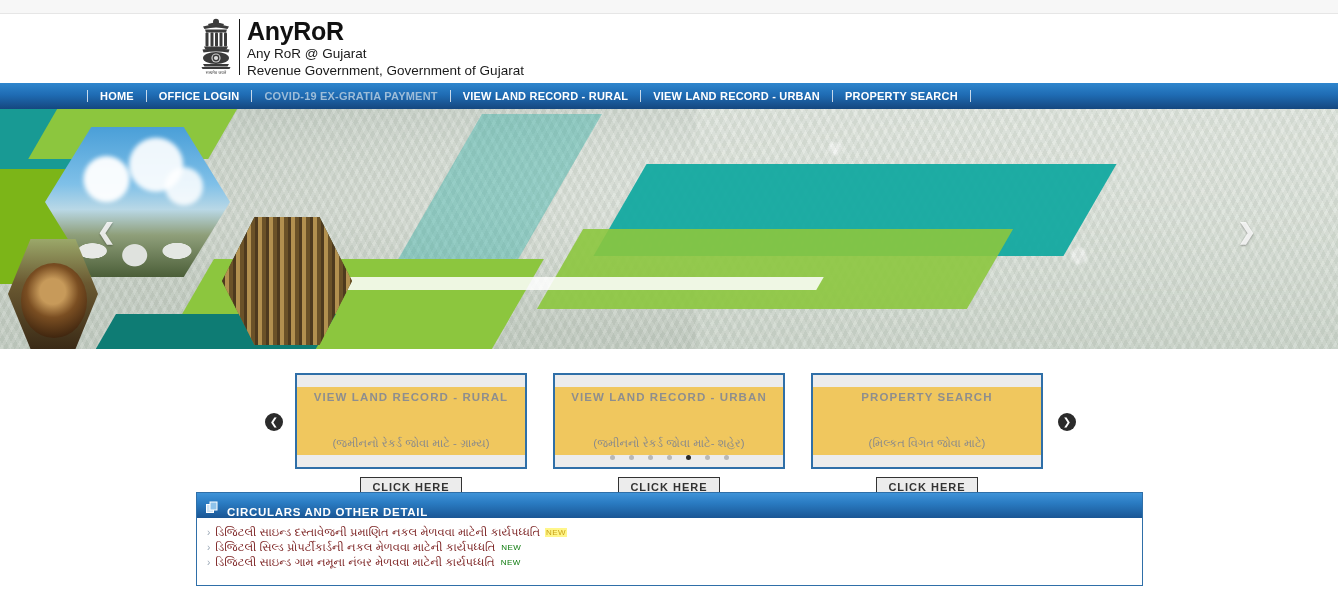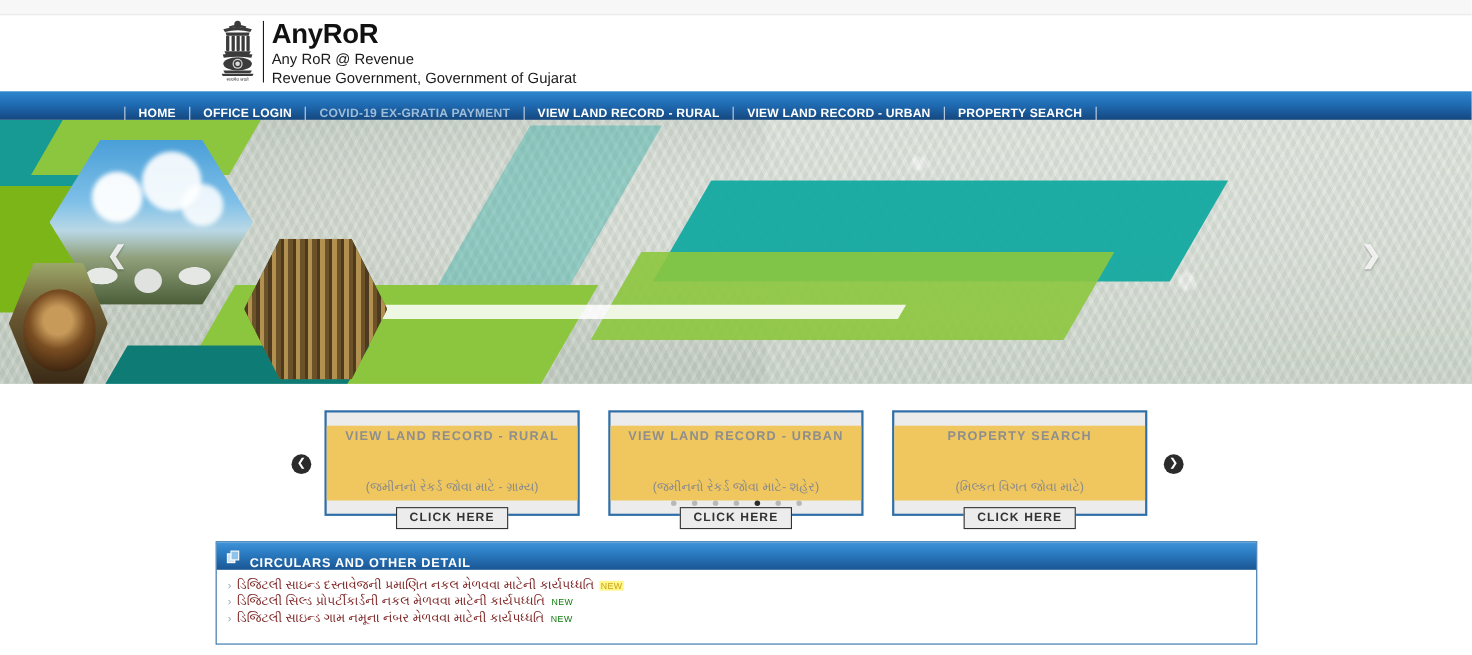--- a/index.html
+++ b/index.html
@@ -58,22 +58,22 @@
     font-size: 13.5px;
     color: #1a1a1a;
     line-height: 17px;
   }
 
   
   .navbar {
     height: 26px;
     background: linear-gradient(to bottom, #2f86cd 0%, #1f6cb4 45%, #15477f 100%);
     display: flex;
-    align-items: flex-end;
-    padding-left: 113px;
+    align-items: center;
+    padding-left: 87px;
     position: relative;
   }
   .navbar::after {
     content: "";
     position: absolute;
     left: 0; right: 0; bottom: -4px;
     height: 4px;
     background: linear-gradient(to bottom, rgba(0,0,0,0.25), rgba(0,0,0,0));
   }
   .nav-item {
@@ -235,21 +235,21 @@
     color: #8e8e8e;
     line-height: 13px;
   }
   .card-title-gu {
     font-size: 11.5px;
     color: #8a8a8a;
     line-height: 14px;
     margin-top: 32px;
   }
   .card-btn {
-    margin-top: 6px;
+    margin-top: 22px;
     background: #ececec;
     border: 1px solid #333333;
     padding: 3px 11px;
     font-size: 11px;
     font-weight: bold;
     letter-spacing: 1px;
     color: #333333;
     cursor: pointer;
   }
   .carousel-nav {
@@ -364,21 +364,21 @@
           <circle cx="21" cy="41" r="2.1" fill="#dcdcdc"></circle>
           <path d="M8 47 h26 l-1.5 2.5 h-23 z"></path>
           <path d="M6.5 50 h29 l-1 2 h-27 z"></path>
         </g>
         <text x="21" y="57" font-size="4.2" text-anchor="middle" fill="#3b3b3b" font-family="'Liberation Serif',serif">सत्यमेव जयते</text>
       </svg>
     </div>
     <div class="logo-divider"></div>
     <div class="logo-text">
       <div class="logo-title">AnyRoR</div>
-      <div class="logo-sub1">Any RoR @ Revenue</div>
+      <div class="logo-sub1">Any RoR @ Gujarat</div>
       <div class="logo-sub2">Revenue Government, Government of Gujarat</div>
     </div>
   </div>
 </div>
 
 <div class="navbar" id="navbar">
     <div class="nav-item">HOME</div>
     <div class="nav-item">OFFICE LOGIN</div>
     <div class="nav-item dim">COVID-19 EX-GRATIA PAYMENT</div>
     <div class="nav-item">VIEW LAND RECORD - RURAL</div>

